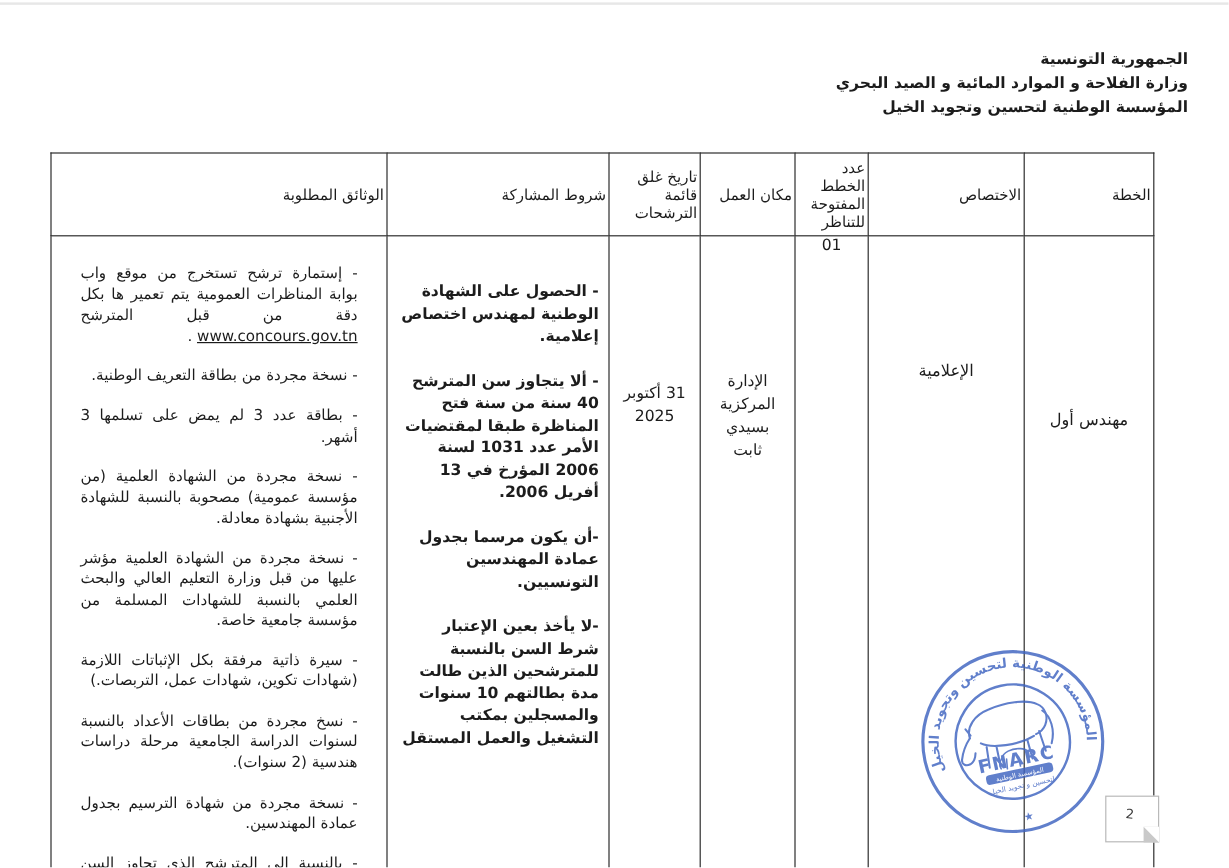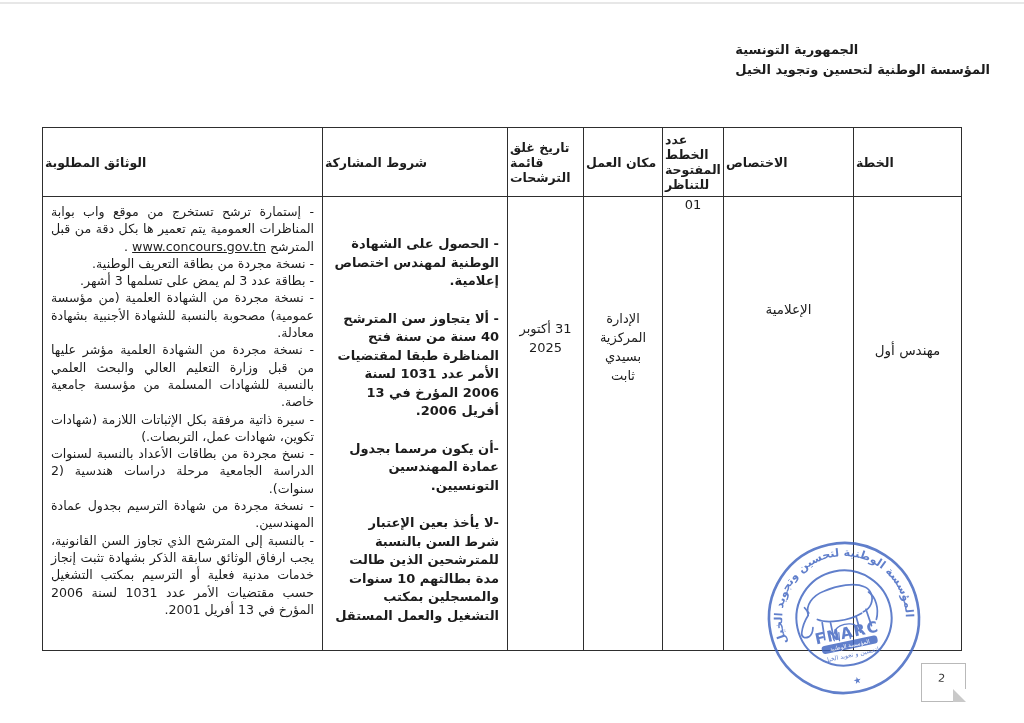--- a/index.html
+++ b/index.html
@@ -2,41 +2,41 @@
 <html lang="ar"><head>
 <meta charset="utf-8">
 <style>
   * { box-sizing: border-box; margin: 0; padding: 0; }
   html,body { background:#ffffff; }
   body { font-family: "DejaVu Sans", sans-serif; color:#1c1c1c; }
   .page { position:relative; width:1024px; height:723px; background:#fff; overflow:hidden; }
   .scan-edge { position:absolute; top:2px; left:0; width:100%; height:2px; background:#e7e7e7; }
 
   
-  .letterhead { position:absolute; top:40px; right:34px; text-align:left; direction:rtl;
+  .letterhead { position:absolute; top:40px; right:34px; text-align:right; direction:rtl;
     font-weight:bold; font-size:13px; line-height:20px; }
 
   
   table.doc { position:absolute; left:42px; top:127px; width:919px;
     border-collapse:collapse; table-layout:fixed; direction:rtl;
     font-size:13px; }
   table.doc td { border:1.4px solid #2e2e2e; vertical-align:top; overflow:hidden; }
-  tr.hdr td { height:69px; font-weight:bold; text-align:left; vertical-align:middle;
+  tr.hdr td { height:69px; font-weight:normal; text-align:right; vertical-align:middle;
     font-size:12.5px; line-height:15px; padding:2px; }
   tr.body td { height:447px; }
 
   td.c-position  { padding-top:145px; text-align:center; font-size:13.5px; }
   td.c-specialty { padding-top:104px; text-align:center; font-size:13.5px; }
   td.c-count     { text-align:center; font-size:13px; }
   td.c-workplace { padding-top:112px; text-align:center; font-size:13px; line-height:19px; padding-left:8px; padding-right:8px; }
   td.c-date      { padding-top:122px; text-align:center; font-size:13px; line-height:19px; }
   td.c-cond      { padding:38px 8px 6px 8px; text-align:right; font-size:13px; line-height:18.5px;font-weight:bold; }
   td.c-cond p    { margin-bottom:19px; }
   td.c-docs      { padding:6px 8px 4px 8px; text-align:justify; font-size:12.6px; line-height:17.3px; }
-  td.c-docs p    { margin:0; }
+  td.c-docs p    { margin:16px; }
   .url { text-decoration:underline; }
 
   
   .stamp { position:absolute; left:763px; top:537px; width:162px; height:162px;
     opacity:0.82; transform:rotate(-12deg); pointer-events:none; }
 
   
   .pagenote { position:absolute; left:921px; top:663px; width:45px; height:39px;
     background:#fff; border:1px solid #b9b9b9; }
   .pagenote::after { content:''; position:absolute; right:-1px; bottom:-1px; width:0; height:0;
@@ -46,20 +46,21 @@
     transform:rotate(6deg); }
 </style>
 </head>
 <body>
 
 <div class="page">
   <div class="scan-edge"></div>
 
   <div class="letterhead">
     <div>الجمهورية التونسية</div>
+    <div>وزارة الفلاحة و الموارد المائية و الصيد البحري</div>
     <div>المؤسسة الوطنية لتحسين وتجويد الخيل</div>
   </div>
 
   <table class="doc" dir="rtl">
     <colgroup>
       <col style="width:108px">
         <col style="width:130px">
         <col style="width:61px">
       <col style="width:79px">
         <col style="width:76px">

